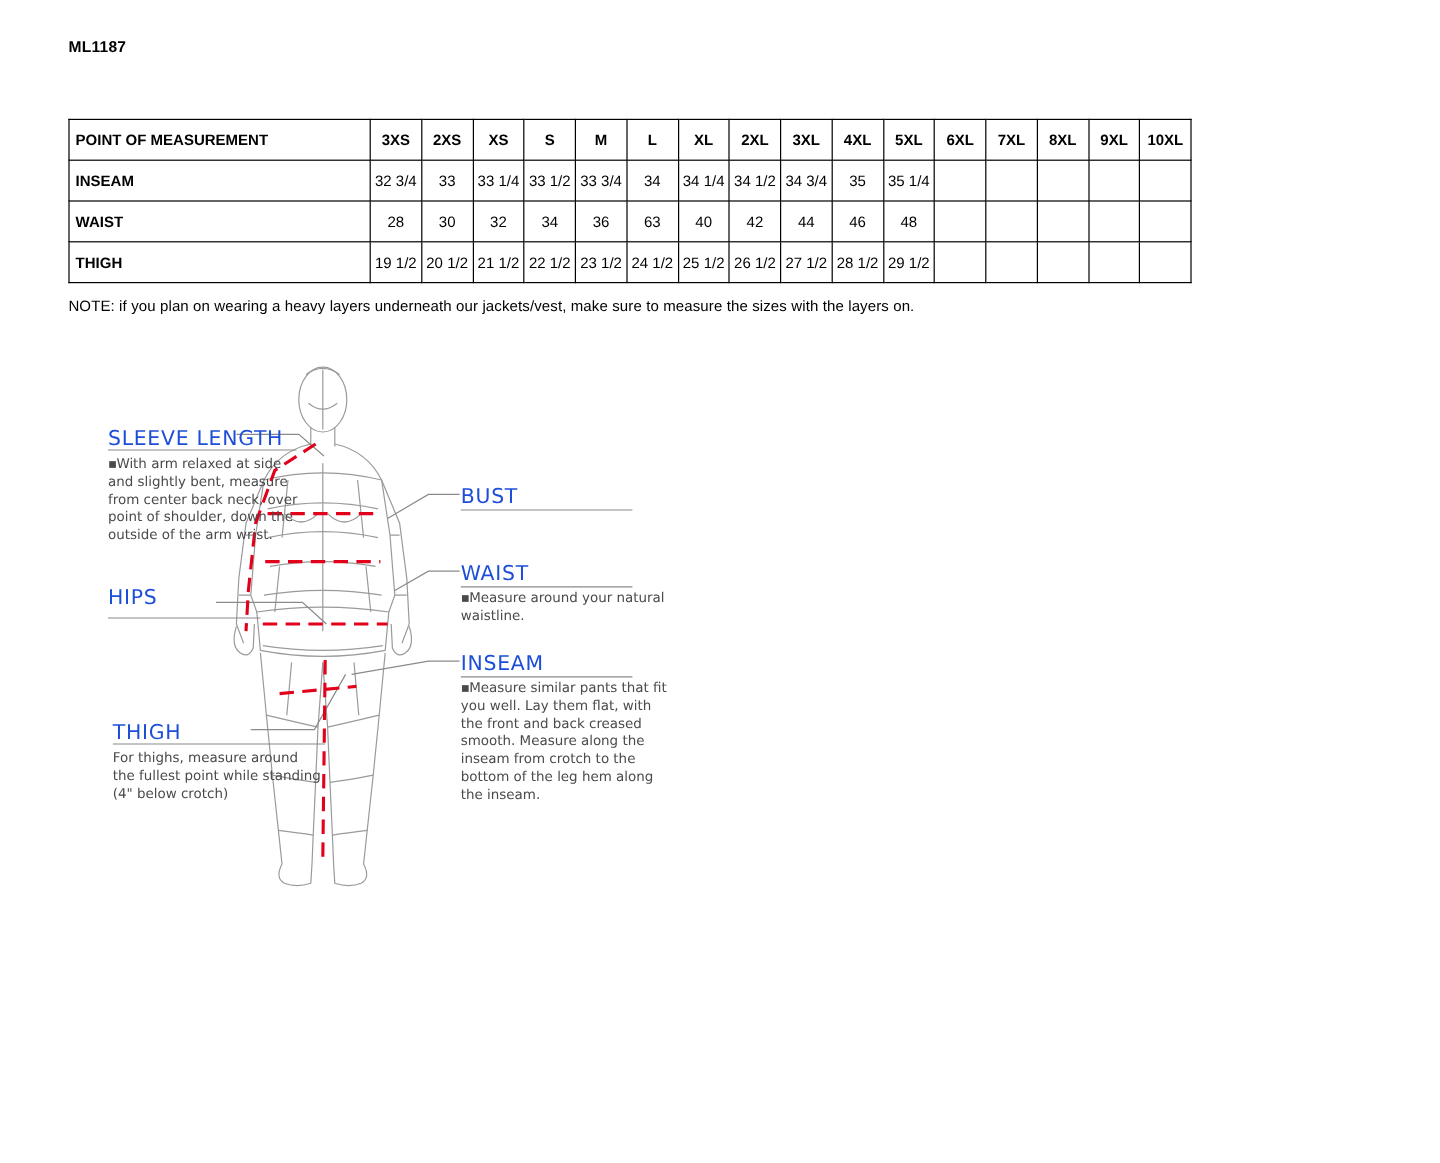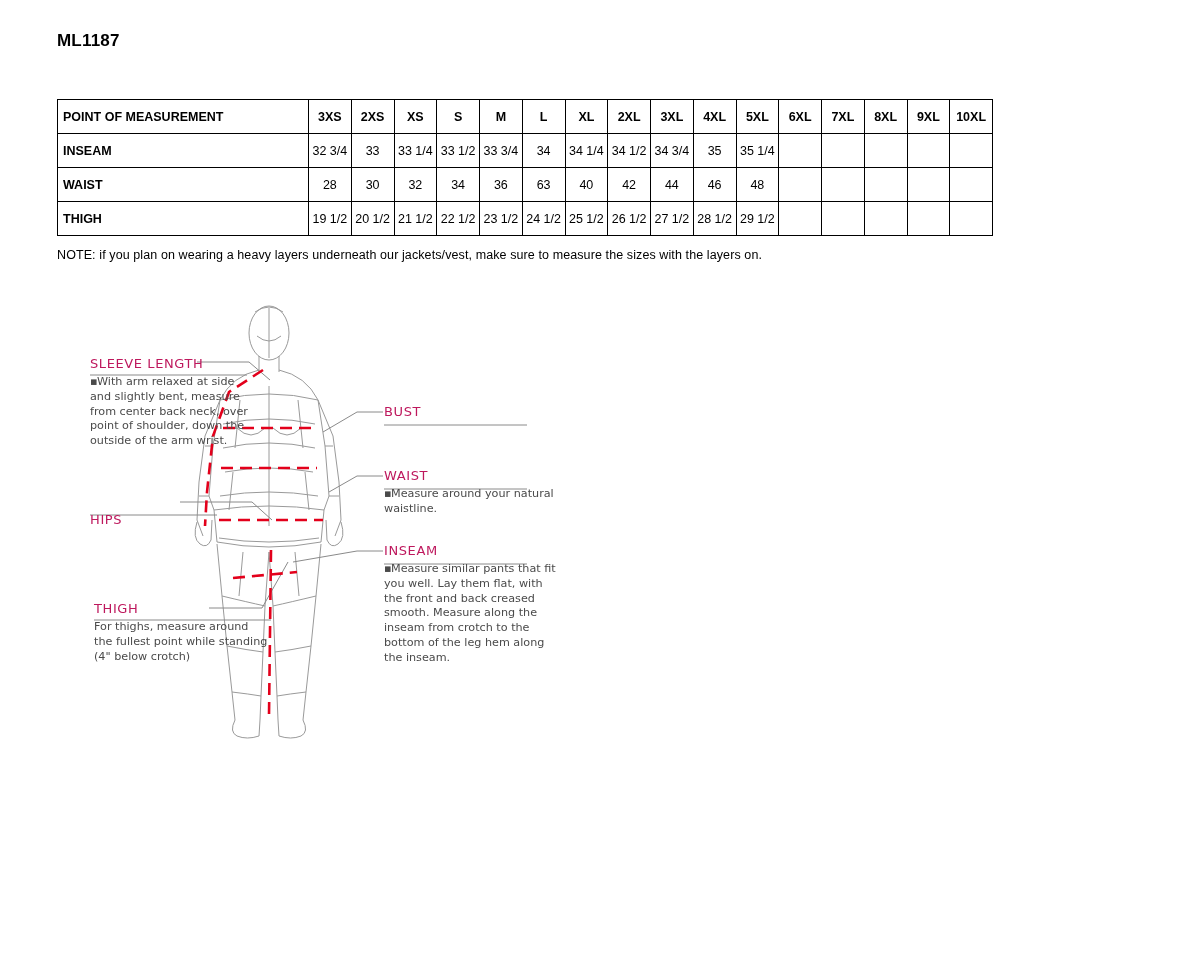--- a/index.html
+++ b/index.html
@@ -14,21 +14,21 @@
     font-family: "Liberation Sans", sans-serif;
     color: #000000;
     overflow: hidden;
   }
 
   
   .doc-code {
     position: absolute;
     left: 57px;
     top: 31px;
-    font-size: 17px;
+    font-size: 13px;
     font-weight: bold;
     letter-spacing: 0.2px;
   }
 
   
   .size-table-wrap {
     position: absolute;
     left: 57px;
     top: 99px;
     width: 936px;
@@ -82,41 +82,41 @@
     position: absolute;
     left: 0;
     top: 0;
   }
 
   .callout {
     position: absolute;
     color: #3d3d3d;
   }
   .callout .c-title {
-    font-size: 13px;
+    font-size: 17px;
     letter-spacing: 0.6px;
-    color: #be185d;
+    color: #1d4ed8;
     margin-bottom: 4px;
     font-family: "DejaVu Sans", sans-serif;
   }
   .callout .c-body {
     font-size: 11.2px;
     line-height: 1.32;
     color: #4a4a4a;
     font-family: "DejaVu Sans", sans-serif;
   }
   .callout .c-body .bullet {
     display: inline-block;
     width: 7px;
     color: #4a4a4a;
   }
 
   
   #co-sleeve  { left: 33px;  top: 60px;  width: 160px; }
-  #co-hips    { left: 33px;  top: 216px; width: 160px; }
+  #co-hips    { left: 33px;  top: 192px; width: 160px; }
   #co-thigh   { left: 37px;  top: 305px; width: 175px; }
   #co-bust    { left: 327px; top: 108px; width: 170px; }
   #co-waist   { left: 327px; top: 172px; width: 170px; }
   #co-inseam  { left: 327px; top: 247px; width: 175px; }
 </style>
 </head>
 <body>
 
 <div class="doc-code">ML1187</div>
 

